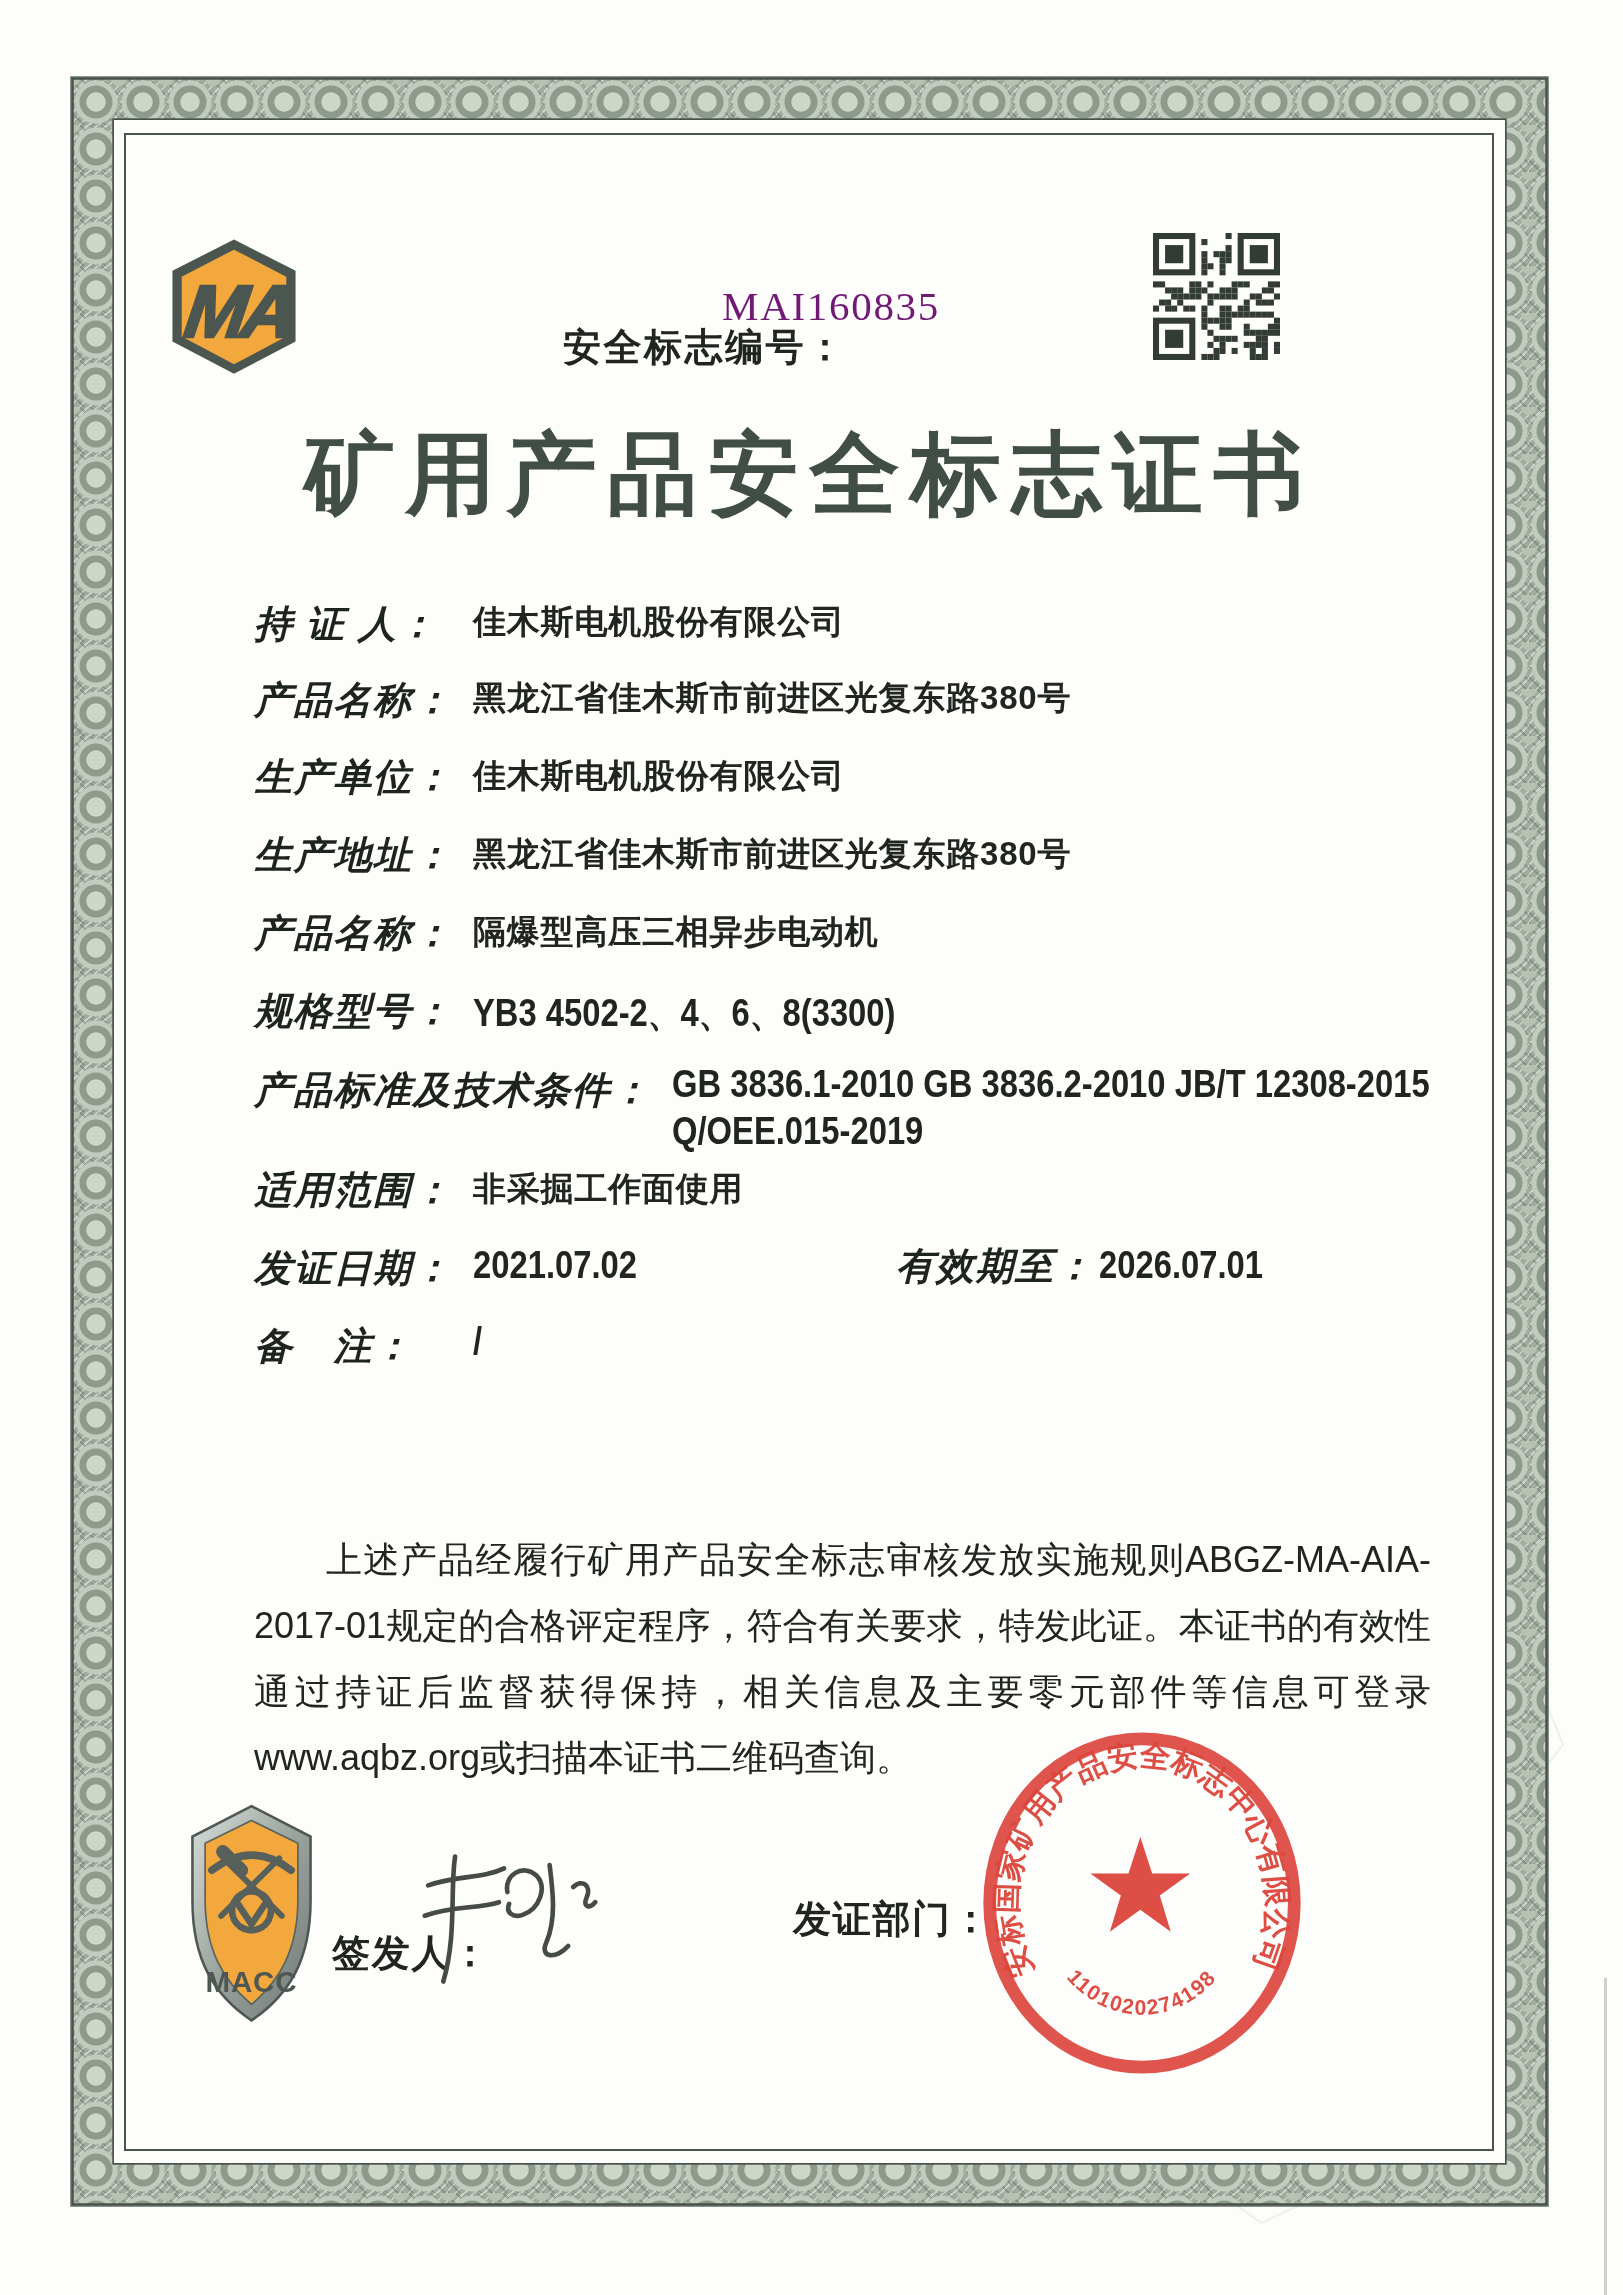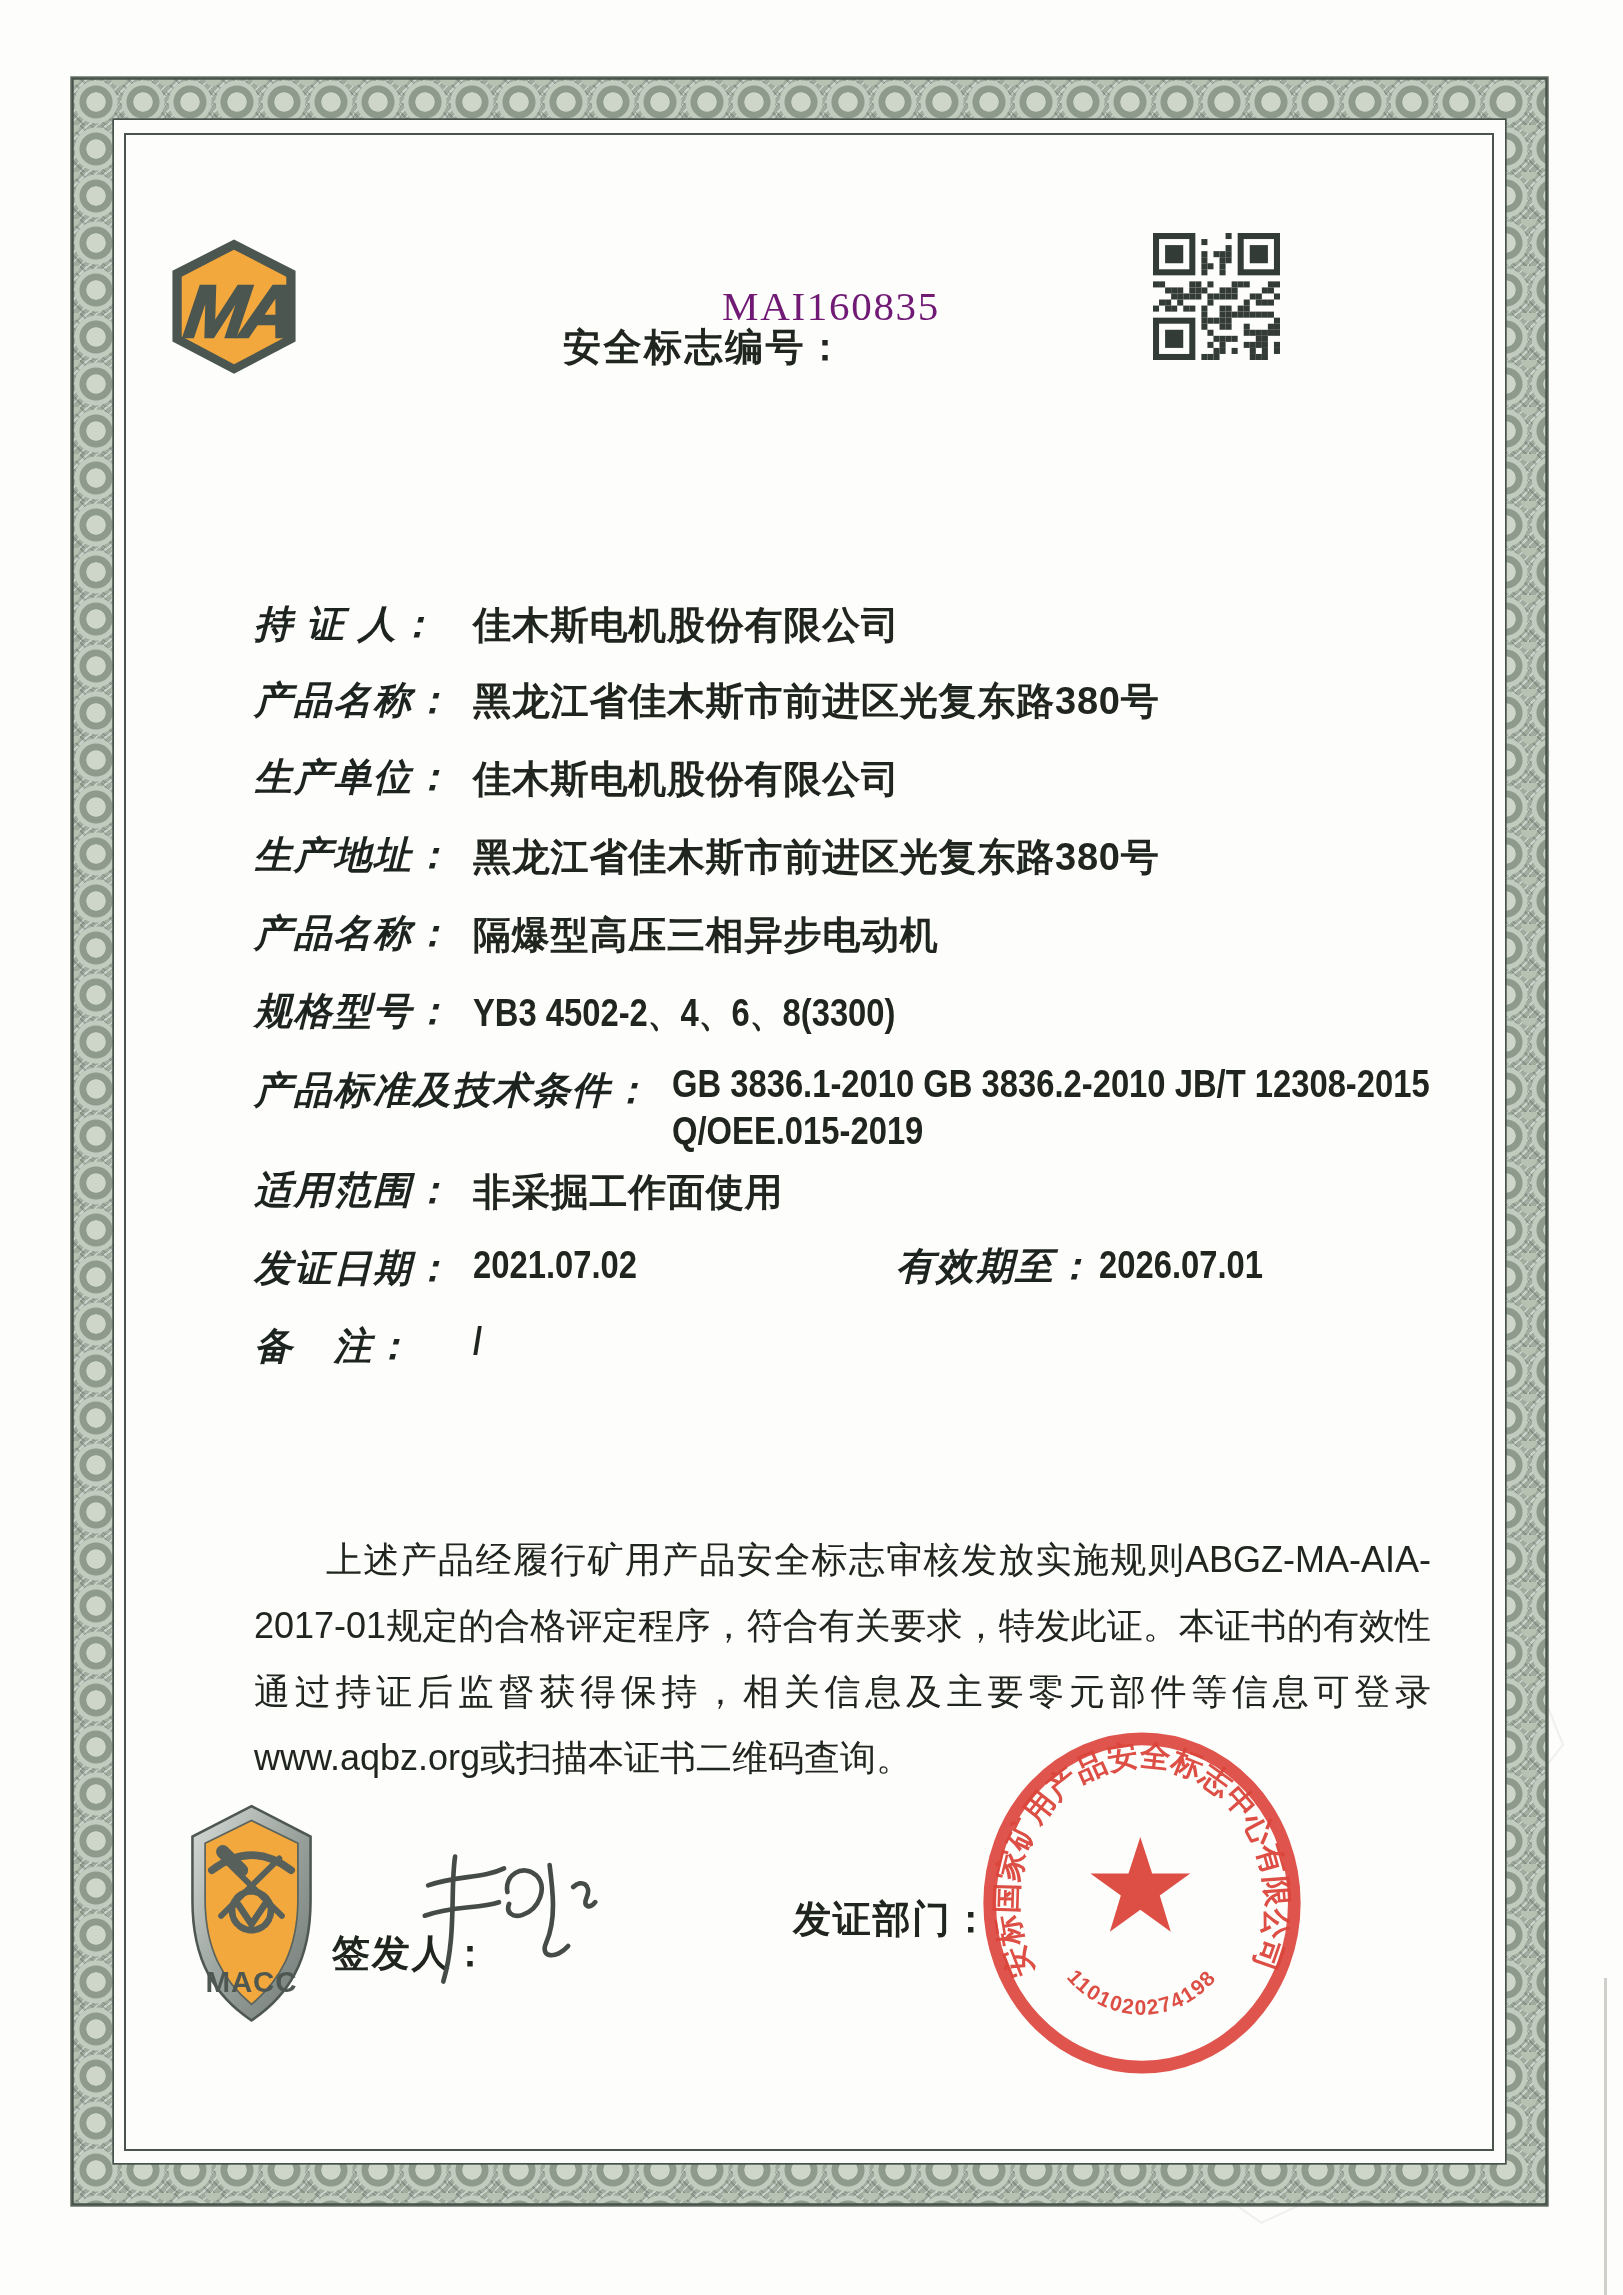--- a/index.html
+++ b/index.html
@@ -30,21 +30,21 @@
   .sn-label{position:absolute;left:563px;top:287px;font-size:38px;font-weight:bold;letter-spacing:2.5px;color:#20261f;margin-top:35px;}
   .sn-value{position:absolute;left:722px;top:282px;font-size:41px;font-family:Liberation Serif, serif;
         letter-spacing:1.7px;color:#701a75;}
   .qr{position:absolute;left:1153px;top:233px;}
   .title{position:absolute;left:127px;right:131px;top:414px;text-align:center;
         font-family:"DejaVu Serif",serif;font-weight:bold;font-size:90px;letter-spacing:11px;
         color:#414e47;white-space:nowrap;}
   
   .row{position:absolute;left:254px;white-space:nowrap;}
   .flabel{display:inline-block;font-size:38px;font-weight:bold;color:#1d231e;letter-spacing:1.7px;font-style:italic;}
-  .fvalue{font-size:38px;font-weight:bold;color:#20261f;letter-spacing:0.8px;}
+  .fvalue{font-size:33px;font-weight:bold;color:#20261f;letter-spacing:0.8px;}
   .abs{position:absolute;white-space:nowrap;}
   .lat{font-family:"Liberation Sans",sans-serif;font-weight:bold;font-size:39px;color:#20261f;
         transform:scaleX(.84);transform-origin:left top;letter-spacing:0;}
   
   .para{position:absolute;left:254px;top:1527px;width:1177px;font-family:Liberation Sans, sans-serif;
         font-size:36px;line-height:66px;color:#20261f;text-align:justify;text-indent:2em;}
   
   .shield{position:absolute;left:184px;top:1801px;}
   .signer{position:absolute;left:332px;top:1894px;font-size:38px;font-weight:bold;letter-spacing:1.7px;color:#20261f;margin-top:34px;}
   .signature{position:absolute;left:416px;top:1833px;}
@@ -216,20 +216,21 @@
       <rect x="7.142857142857143" y="7.142857142857143" width="35.714285714285715" height="35.714285714285715" fill="#fdfdfb"></rect>
       <rect x="14.285714285714286" y="14.285714285714286" width="21.42857142857143" height="21.42857142857143" fill="#333b36"></rect>
       <rect x="100" y="0" width="50" height="50" fill="#333b36"></rect>
       <rect x="107.14285714285715" y="7.142857142857143" width="35.714285714285715" height="35.714285714285715" fill="#fdfdfb"></rect>
       <rect x="114.28571428571429" y="14.285714285714286" width="21.42857142857143" height="21.42857142857143" fill="#333b36"></rect>
       <rect x="0" y="100" width="50" height="50" fill="#333b36"></rect>
       <rect x="7.142857142857143" y="107.14285714285715" width="35.714285714285715" height="35.714285714285715" fill="#fdfdfb"></rect>
       <rect x="14.285714285714286" y="114.28571428571429" width="21.42857142857143" height="21.42857142857143" fill="#333b36"></rect>
     </svg>
 
+  <div class="title">矿用产品安全标志证书</div>
 
   <div class="row" style="top:599px">
     <span class="flabel">持 证 人：</span></div>
   <div class="abs fvalue" style="left:473px;top:600px">佳木斯电机股份有限公司</div>
 
   <div class="row" style="top:675px">
     <span class="flabel">产品名称：</span></div>
   <div class="abs fvalue" style="left:473px;top:676px">黑龙江省佳木斯市前进区光复东路380号</div>
 
   <div class="row" style="top:752px">

